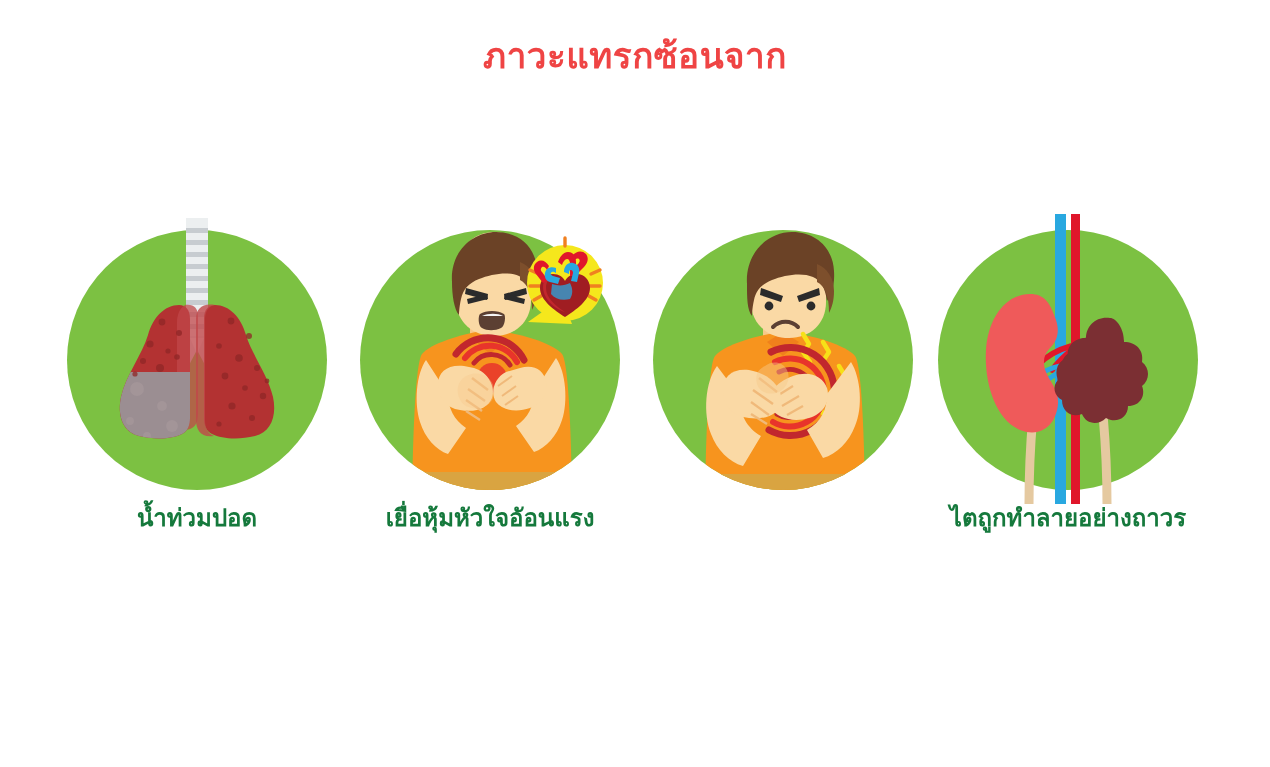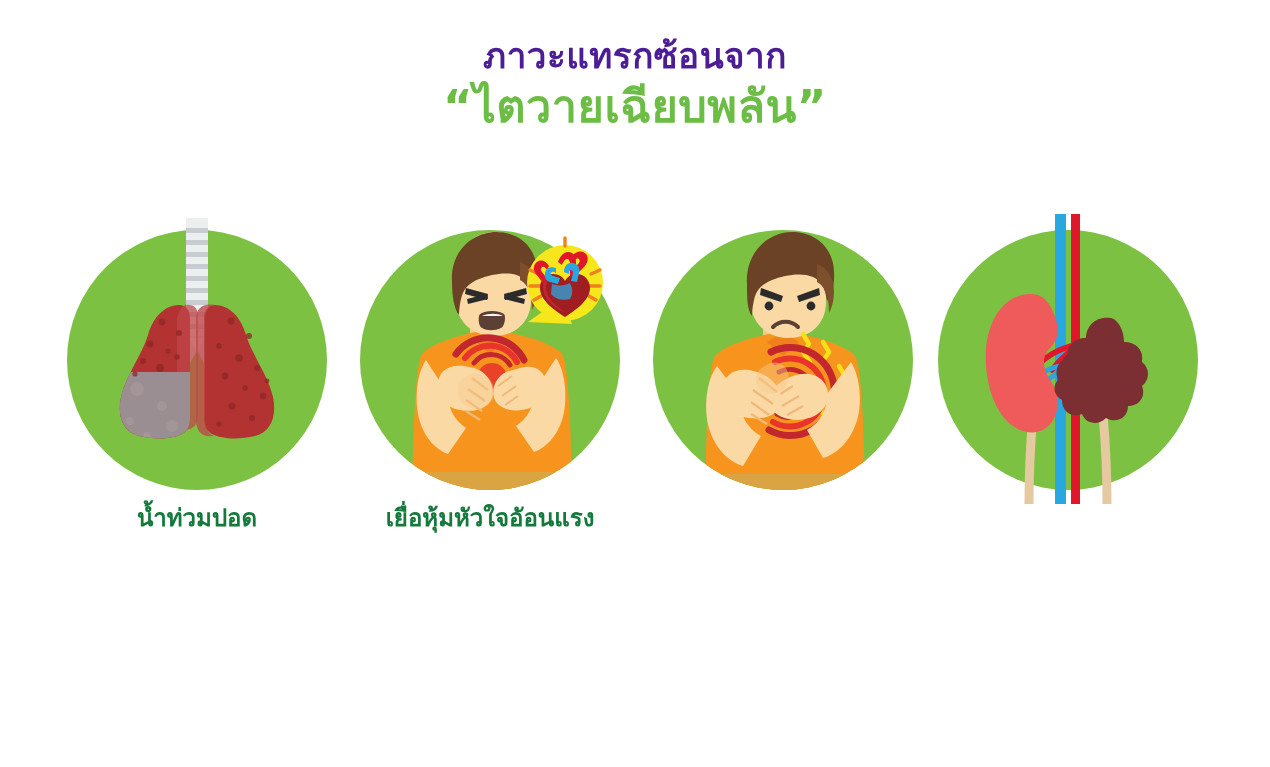--- a/index.html
+++ b/index.html
@@ -6,21 +6,21 @@
   body{
     width:1270px;height:767px;background:#ffffff;
     font-family:"DejaVu Sans","Liberation Sans",sans-serif;
     overflow:hidden;position:relative;
   }
   #stage{position:absolute;left:0;top:0;width:1270px;height:767px;}
 
   
   .title-wrap{position:absolute;left:0;top:36px;width:1270px;text-align:center;}
   .title-line1{
-    font-size:35px;font-weight:bold;color:#4c1d95;line-height:1.15;
+    font-size:35px;font-weight:bold;color:#ef4444;line-height:1.15;
     letter-spacing:.5px;
   }
   .title-line2{
     font-size:45px;font-weight:bold;color:#6cbd45;line-height:1.2;
     letter-spacing:.5px;margin-top:4px;
   }
 
   
   .panel{position:absolute;top:226px;width:260px;height:320px;}
   .panel-art{position:absolute;left:0;top:0;width:260px;height:268px;}
@@ -34,21 +34,20 @@
   #panel-2{left:653px;}
   #panel-3{left:938px;}
 </style>
 </head>
 <body>
 
 <div id="stage">
 
   <div class="title-wrap">
     <div class="title-line1">ภาวะแทรกซ้อนจาก</div>
-    <div class="title-line2">“ไตวายเฉียบพลัน”</div>
   </div>
 
   <div class="panel" id="panel-0">
     <div class="panel-art">
       <svg viewBox="0 0 260 268" xmlns="http://www.w3.org/2000/svg">
         <circle cx="130" cy="134" r="130" fill="#7cc142"></circle>
 
         <g>
           <rect x="119" y="-8" width="22" height="124" fill="#eceff0"></rect>
           <g fill="#c7ccd0">
@@ -277,15 +276,16 @@
           <path d="M128 140 c12 2 20 6 26 12"></path>
           <path d="M128 146 c10 4 16 8 20 14"></path>
         </g>
 
         <path d="M92 68 c-24 0 -42 24 -44 56 c-2 34 10 70 34 80 c20 8 36 -4 38 -26 c1 -14 -8 -22 -12 -32 c-4 -10 -2 -18 4 -24 c7 -7 10 -16 6 -28 c-6 -18 -12 -26 -26 -26 z" fill="#ef5a5a"></path>
 
         <path d="M176 96 c-12 -2 -20 6 -22 16 c-10 -2 -18 4 -18 14 c-8 0 -14 8 -12 18 c-6 4 -6 14 0 20 c-2 10 6 18 16 16 c2 10 12 14 20 8 c8 6 18 2 20 -8 c10 2 18 -6 16 -16 c8 -4 10 -14 4 -20 c4 -10 -2 -18 -12 -18 c0 -12 -6 -18 -12 -18 c-2 -8 -6 -12 0 -12 z" fill="#7b2f33"></path>
         <path d="M172 92 c-14 -2 -24 8 -24 20 c-12 0 -20 8 -18 20 c-10 2 -14 12 -10 22 c-6 6 -4 16 4 20 c0 12 10 18 20 14 c4 10 16 12 24 4 c10 6 22 0 22 -12 c12 0 18 -10 14 -20 c8 -6 8 -18 0 -24 c2 -12 -6 -20 -18 -20 c0 -14 -8 -24 -14 -24 z" fill="#7b2f33"></path>
       </svg>
     </div>
+    <div class="caption">ไตถูกทำลายอย่างถาวร</div>
   </div>
 
 </div>
 
 </body></html>

